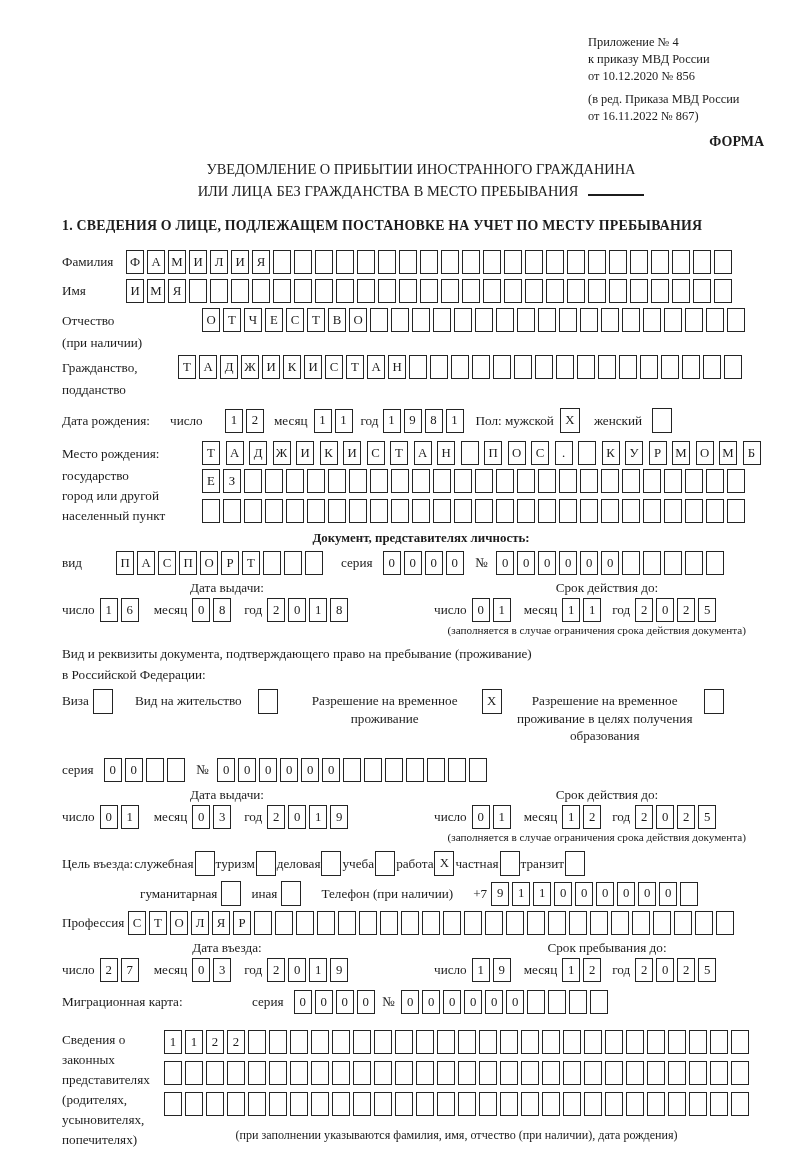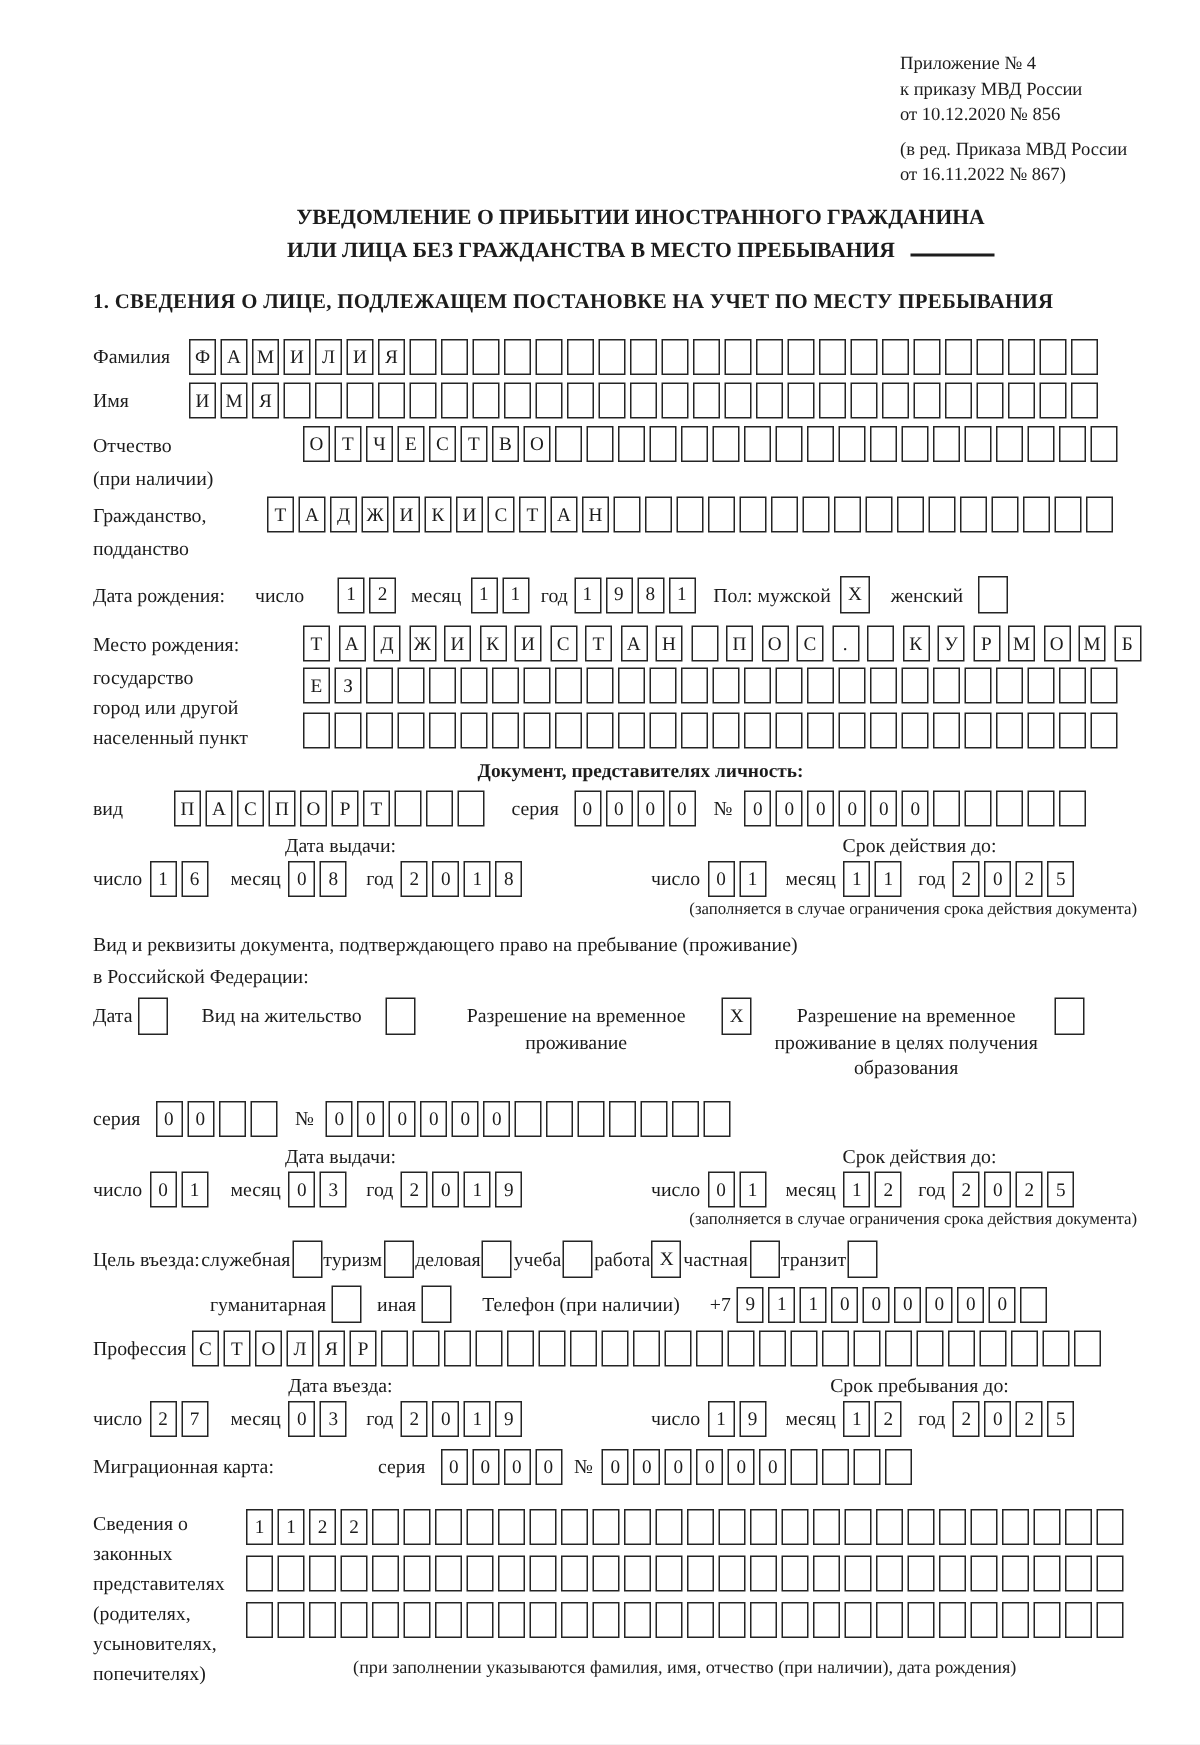--- a/index.html
+++ b/index.html
@@ -1,25 +1,25 @@
 <!DOCTYPE html>
 <html><head>
 <meta charset="utf-8">
 <style>
   html,body { margin:0; padding:0; background:#e8e8e8; }
   .page {
     width:800px; height:1163px; margin:0 auto; background:#ffffff;
     color:#1c1c1c; font-family:"Liberation Serif","DejaVu Serif",serif;
-    font-size:13.2px; box-sizing:border-box; padding:34px 8px 16px 62px;
+    font-size:13.2px; box-sizing:border-box; padding:34px 20px 16px 62px;
     overflow:hidden; position:relative;
   }
   .appendix { margin-left:auto; width:192px; line-height:1.38; font-size:12.4px; }
   .appendix .agap { height:6px; }
   .forma { text-align:right; font-weight:bold; padding-right:16px; margin-top:8px; font-size:14px; }
-  .title { text-align:center; font-weight:bold; font-size:14.4px; margin-top:8px; line-height:1.55; }
+  .title { text-align:center; font-weight:normal; font-size:14.4px; margin-top:8px; line-height:1.55; }
   .blank { display:inline-block; width:56px; border-bottom:2px solid #1c1c1c; height:0.9em; margin-left:10px; }
   .sect { font-weight:bold; font-size:13.9px; margin-top:16px; letter-spacing:.2px; }
   .frow { display:flex; align-items:center; margin-top:5px; }
   .frow.top { align-items:flex-start; }
   .cells { display:flex; gap:3px; flex:none; }
   .cells.sp { gap:5.5px; }
   .cell {
     width:16px; height:22px; border:1.6px solid #242424; flex:none;
     display:flex; align-items:center; justify-content:center;
     font-size:12.8px; background:#fff;
@@ -48,20 +48,21 @@
 
   <div class="appendix">
     <div>Приложение № 4</div>
     <div>к приказу МВД России</div>
     <div>от 10.12.2020 № 856</div>
     <div class="agap"></div>
     <div>(в ред. Приказа МВД России</div>
     <div>от 16.11.2022 № 867)</div>
   </div>
 
+  <div class="forma">ФОРМА</div>
 
   <div class="title">
     <div>УВЕДОМЛЕНИЕ О ПРИБЫТИИ ИНОСТРАННОГО ГРАЖДАНИНА</div>
     <div>
       <span>ИЛИ ЛИЦА БЕЗ ГРАЖДАНСТВА В МЕСТО ПРЕБЫВАНИЯ</span><span class="blank"></span>
     </div>
   </div>
 
   <div class="sect">1. СВЕДЕНИЯ О ЛИЦЕ, ПОДЛЕЖАЩЕМ ПОСТАНОВКЕ НА УЧЕТ ПО МЕСТУ ПРЕБЫВАНИЯ</div>
 
@@ -412,21 +413,21 @@
           </span>
       </div>
     </div>
   </div>
   <div class="note">(заполняется в случае ограничения срока действия документа)</div>
 
   <div style="margin-top:6px; line-height:21px">Вид и реквизиты документа, подтверждающего право на пребывание (проживание)</div>
   <div style="line-height:21px">в Российской Федерации:</div>
 
   <div class="frow top" style="margin-top:4px">
-    <span class="sll">Дата</span>
+    <span class="sll">Виза</span>
     <span class="cells cb" style="margin-left:4px">
         <span class="cell"></span>
       </span>
     <span class="sll" style="margin-left:22px">Вид на жительство</span>
     <span class="cells cb" style="margin-left:16px">
         <span class="cell"></span>
       </span>
     <span class="wrapl" style="width:178px; margin-left:18px; margin-top:3px">Разрешение на временное проживание</span>
     <span class="cells cb" style="margin-left:8px">
         <span class="cell">X</span>

